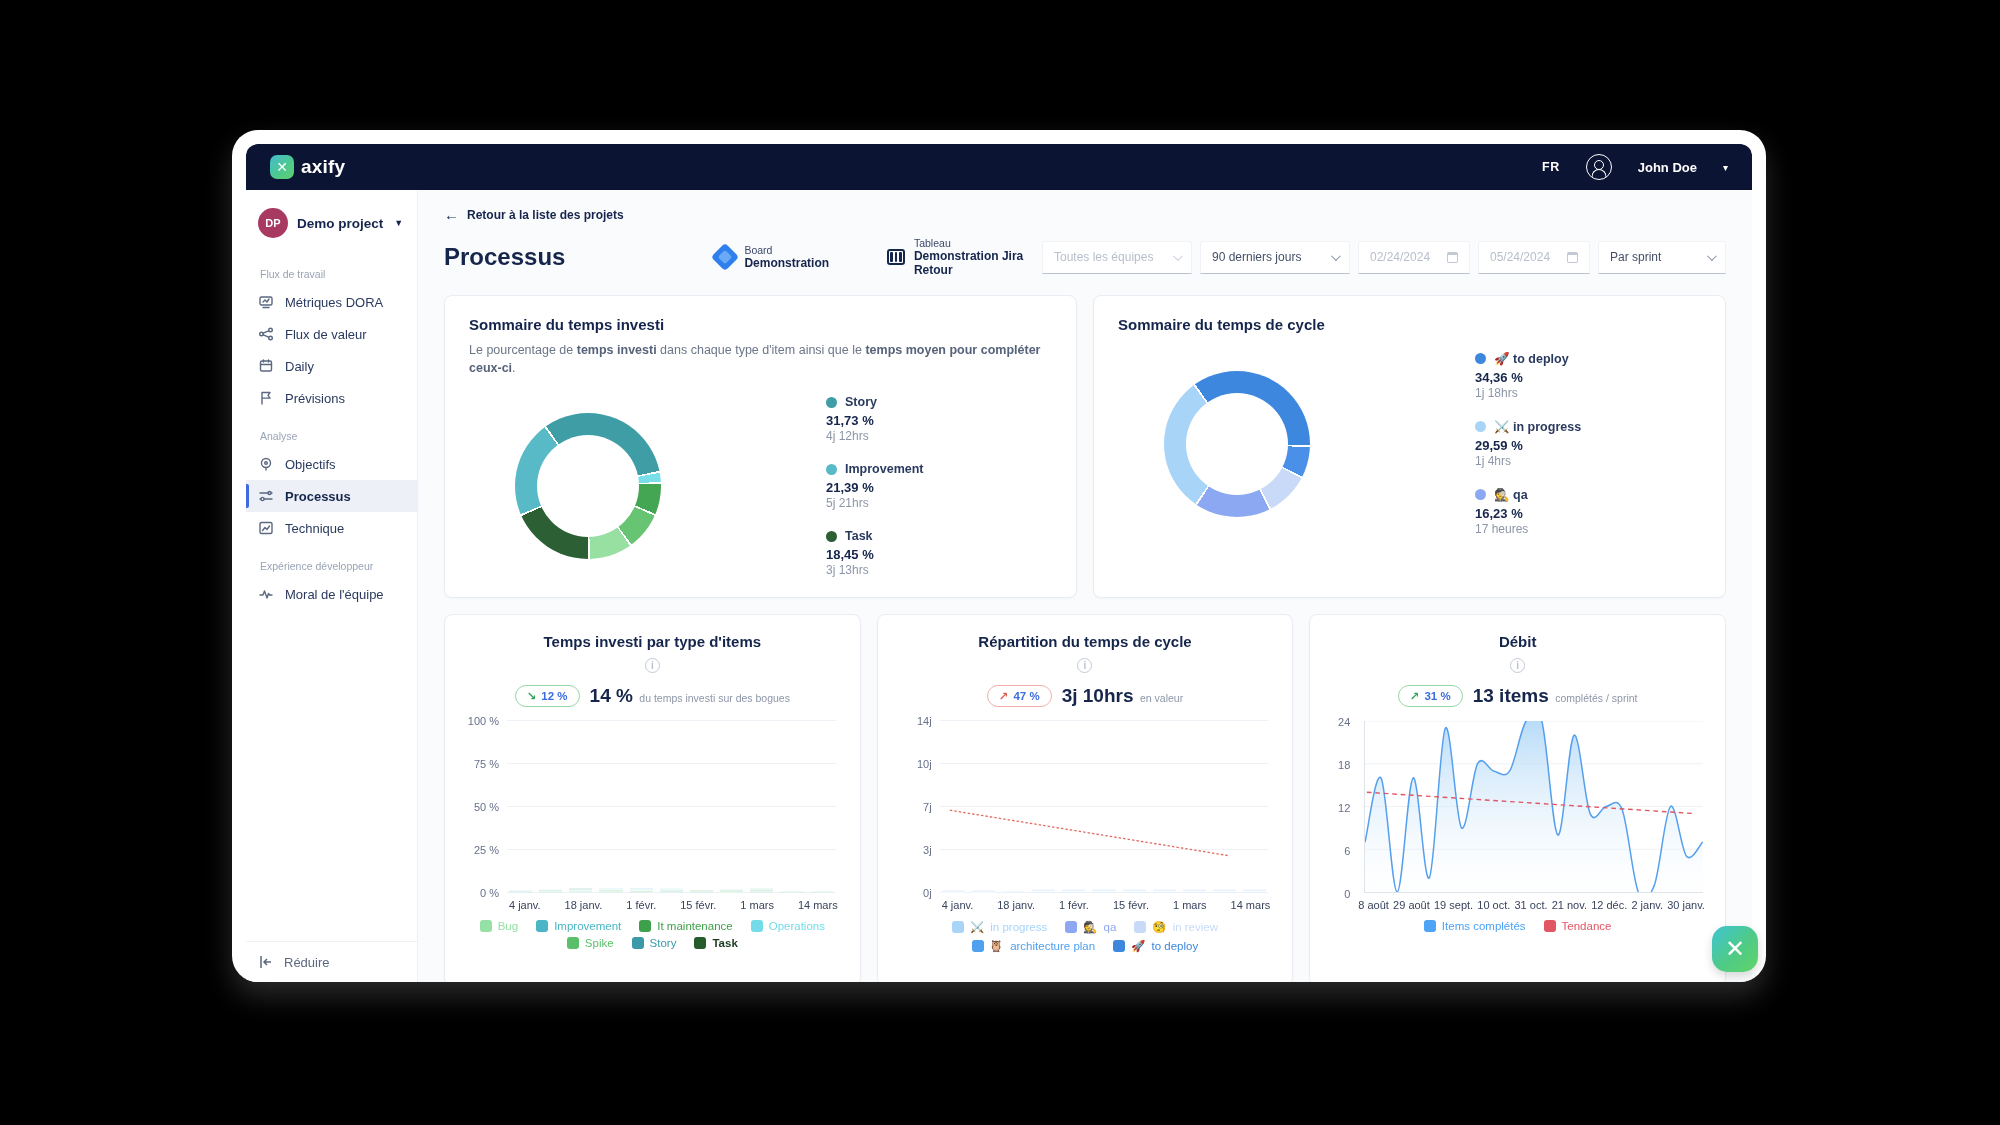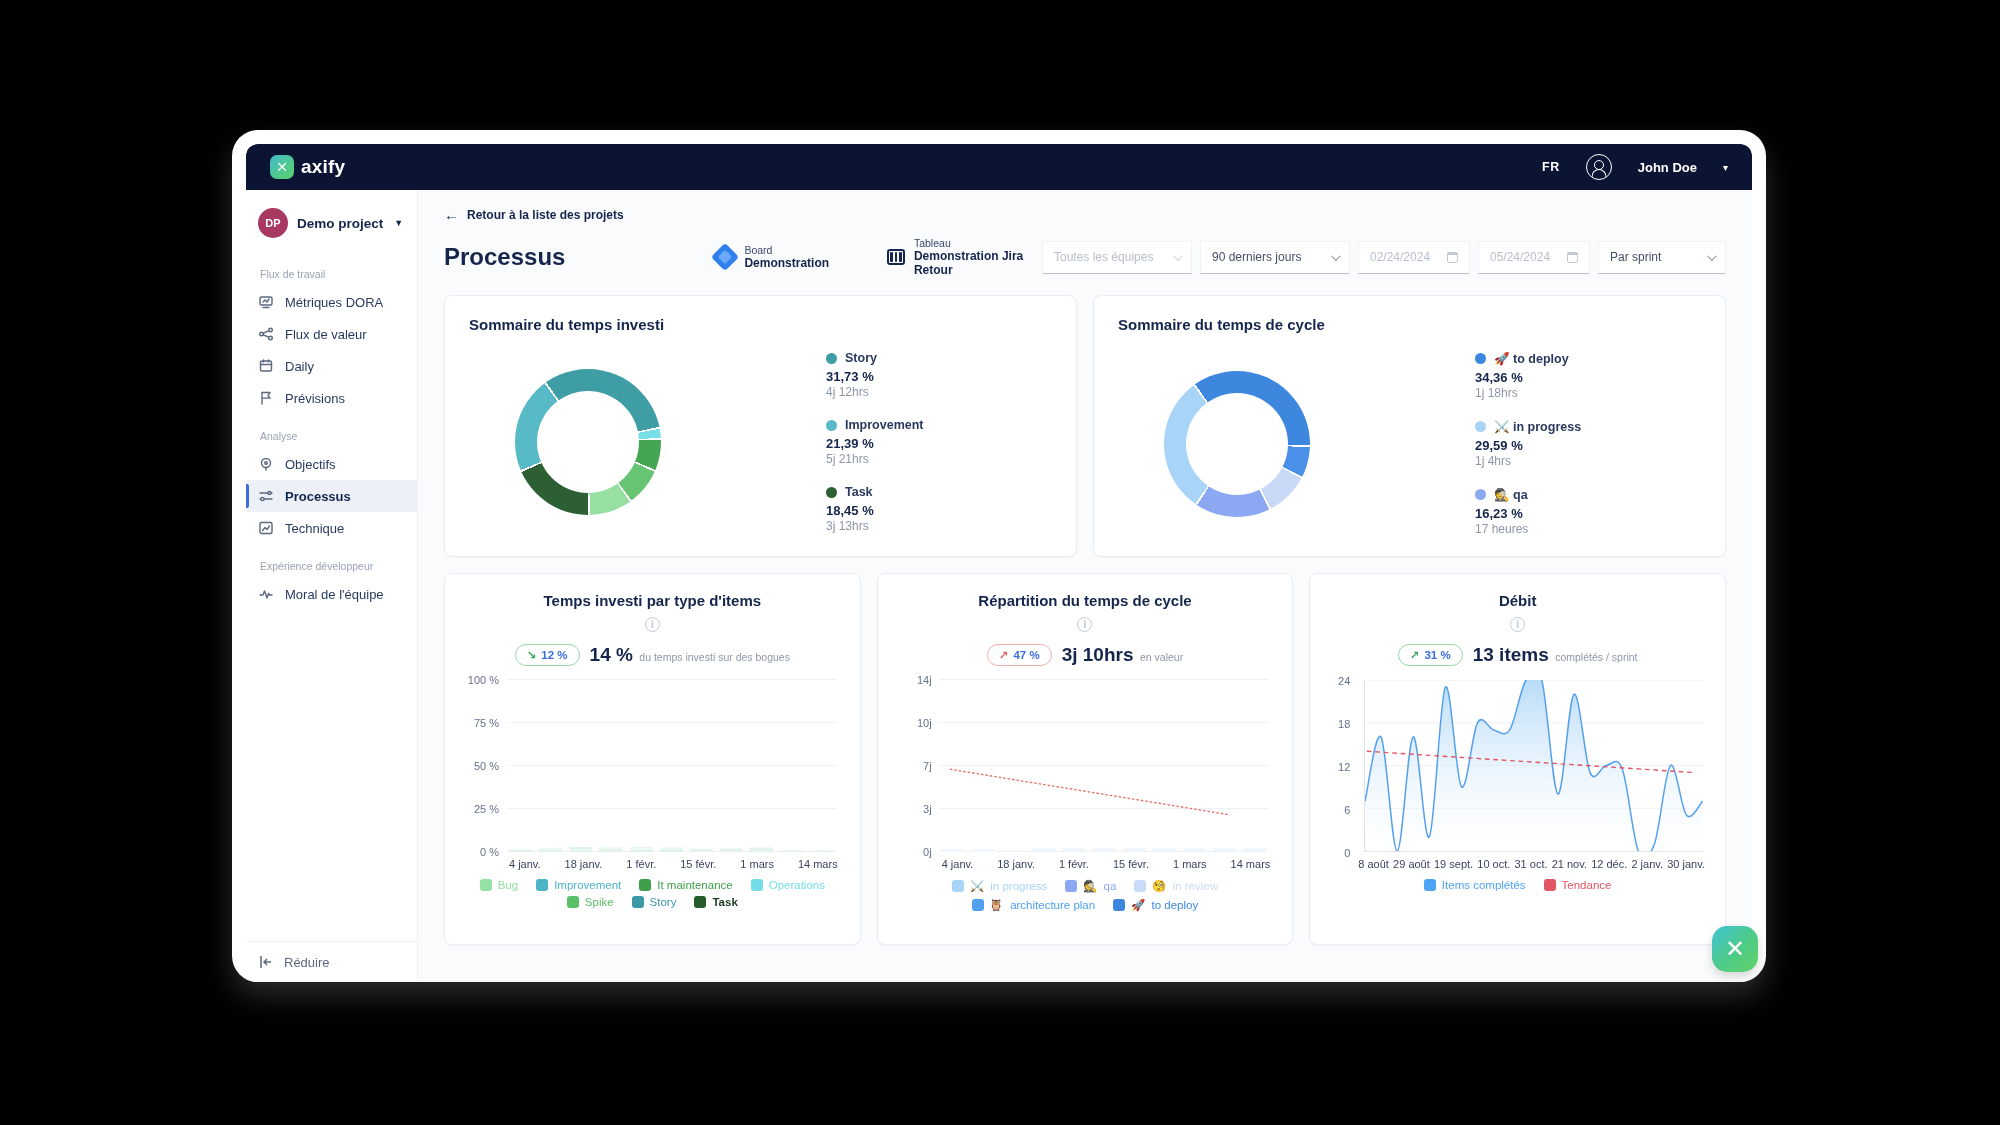--- a/index.html
+++ b/index.html
@@ -283,20 +283,21 @@
             <div class="field" style="width:128px">
               <span>Par sprint</span>
                 <span class="chev"></span>
             </div>
           </div>
         </div>
 
         <div class="row2">
           <div class="card">
             <div class="card-title">Sommaire du temps investi</div>
+            <div class="card-desc" id="desc-invested"><span>Le pourcentage de </span><b>temps investi</b><span> dans chaque type d'item ainsi que le </span><b>temps moyen pour compléter ceux-ci</b><span>.</span></div>
             <div class="summary-content">
               <div class="donut" id="donut-invested" style="background: conic-gradient(from -35deg, rgb(63, 157, 166) 0deg, rgb(63, 157, 166) 112.967deg, rgb(255, 255, 255) 112.967deg, rgb(255, 255, 255) 114.567deg, rgb(122, 222, 232) 114.567deg, rgb(122, 222, 232) 121.688deg, rgb(255, 255, 255) 121.688deg, rgb(255, 255, 255) 123.288deg, rgb(68, 165, 82) 123.288deg, rgb(68, 165, 82) 147.498deg, rgb(255, 255, 255) 147.498deg, rgb(255, 255, 255) 149.098deg, rgb(103, 196, 115) 149.098deg, rgb(103, 196, 115) 178.292deg, rgb(255, 255, 255) 178.292deg, rgb(255, 255, 255) 179.892deg, rgb(152, 223, 162) 179.892deg, rgb(152, 223, 162) 213.359deg, rgb(255, 255, 255) 213.359deg, rgb(255, 255, 255) 214.959deg, rgb(44, 95, 51) 214.959deg, rgb(44, 95, 51) 280.646deg, rgb(255, 255, 255) 280.646deg, rgb(255, 255, 255) 282.246deg, rgb(88, 186, 198) 282.246deg, rgb(88, 186, 198) 358.4deg, rgb(255, 255, 255) 358.4deg, rgb(255, 255, 255) 360deg);">
                   <div class="hole"></div>
                 </div>
               <div class="donut-legend" id="legend-invested">
                   <div class="dl-item">
                     <div class="dl-head">
                       <span class="dl-dot" style="background: rgb(63, 157, 166);"></span>
                       <span>Story</span>
                     </div>

